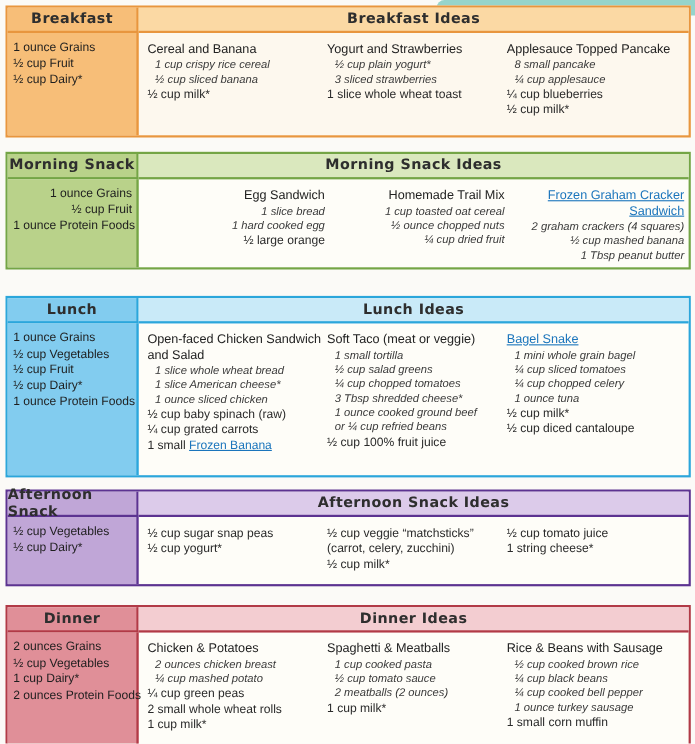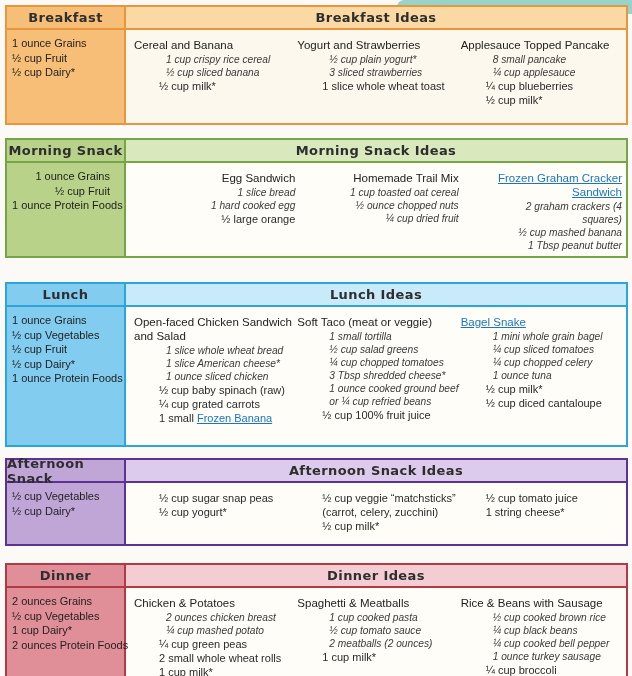--- a/index.html
+++ b/index.html
@@ -9,26 +9,26 @@
   .corner-tab{position:absolute;top:0;right:0;width:235px;height:14px;
         border-radius:10px 0 0 10px;z-index:0;}
   .meal{position:relative;z-index:1;display:grid;grid-template-columns:119px 1fr;
         grid-template-rows:23px 1fr;border:2px solid var(--bd);background:var(--body);}
   .lh{background:var(--left);border-right:2px solid var(--bd);border-bottom:2px solid var(--bd);
       display:flex;align-items:center;justify-content:center;}
   .ih{background:var(--head);border-bottom:2px solid var(--bd);
       display:flex;align-items:center;justify-content:center;}
   .head-txt{font-family:"DejaVu Sans",sans-serif;font-weight:bold;font-size:13px;
       color:#2e2e2e;letter-spacing:.4px;}
-  .lb{background:var(--left);border-right:2px solid var(--bd);padding:6px 14px 4px 5px;}
+  .lb{background:var(--left);border-right:2px solid var(--bd);padding:6px 4px 4px 5px;}
   .portion{font-size:11px;line-height:14.5px;color:#1e1e1e;white-space:nowrap;}
   .ib{padding:8px 4px 4px 8px;display:grid;grid-template-columns:1fr 1fr 1fr;column-gap:2px;}
   .idea{min-width:0;}
   .idea-title{font-size:11.5px;line-height:14px;color:#222;margin-bottom:1px;}
-  .line{font-size:11px;line-height:14px;color:#2a2a2a;margin-left:25px;}
+  .line{font-size:11px;line-height:14px;color:#2a2a2a;}
   .line.sub{font-style:italic;font-size:10.2px;line-height:13px;color:#3a3a3a;padding-left:7px;}
   a.rlink{text-decoration:underline;cursor:pointer;}
   
   .sec-breakfast{min-height:116px;margin-bottom:13px;}
   .sec-morning-snack{min-height:91px;margin-bottom:24px;text-align:right;}
   .sec-lunch{min-height:161px;margin-bottom:11px;}
   .sec-afternoon-snack{min-height:84px;margin-bottom:17px;}
   .sec-dinner{min-height:148px;}
 </style>
 </head>
@@ -204,19 +204,18 @@
             <div class="line sub">½ cup tomato sauce</div>
             <div class="line sub">2 meatballs (2 ounces)</div>
             <div class="line">1 cup milk*</div>
           </div>
           <div class="idea">
             <div class="idea-title">Rice &amp; Beans with Sausage</div>
             <div class="line sub">½ cup cooked brown rice</div>
             <div class="line sub">¼ cup black beans</div>
             <div class="line sub">¼ cup cooked bell pepper</div>
             <div class="line sub">1 ounce turkey sausage</div>
-            <div class="line">¼ cup broccoli</div>
             <div class="line">1 small corn muffin</div>
           </div>
         </div>
       </section>
     </main>
 </div>
 
 </body></html>

